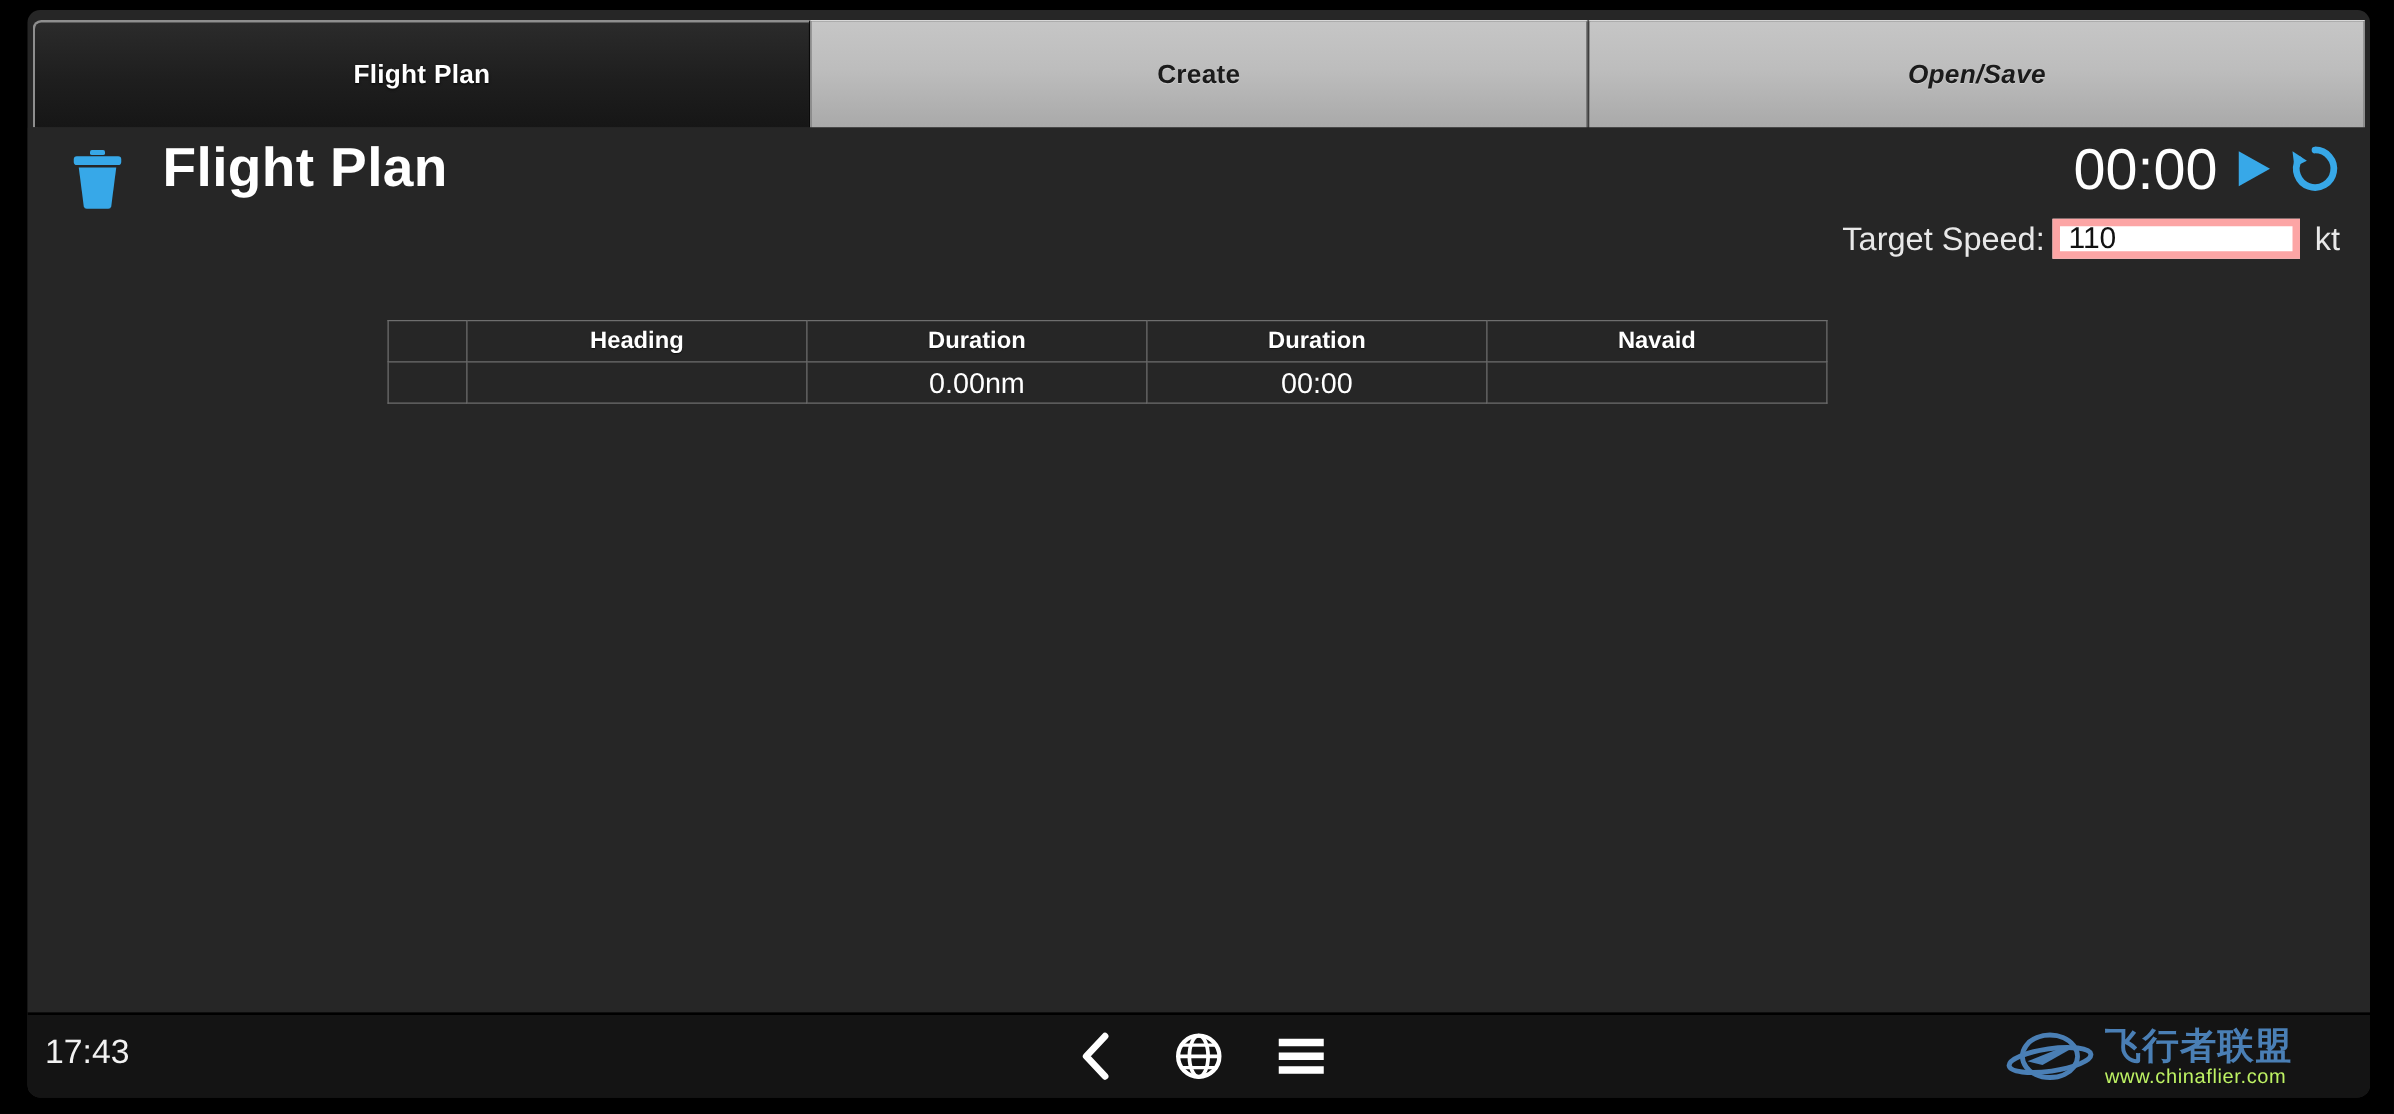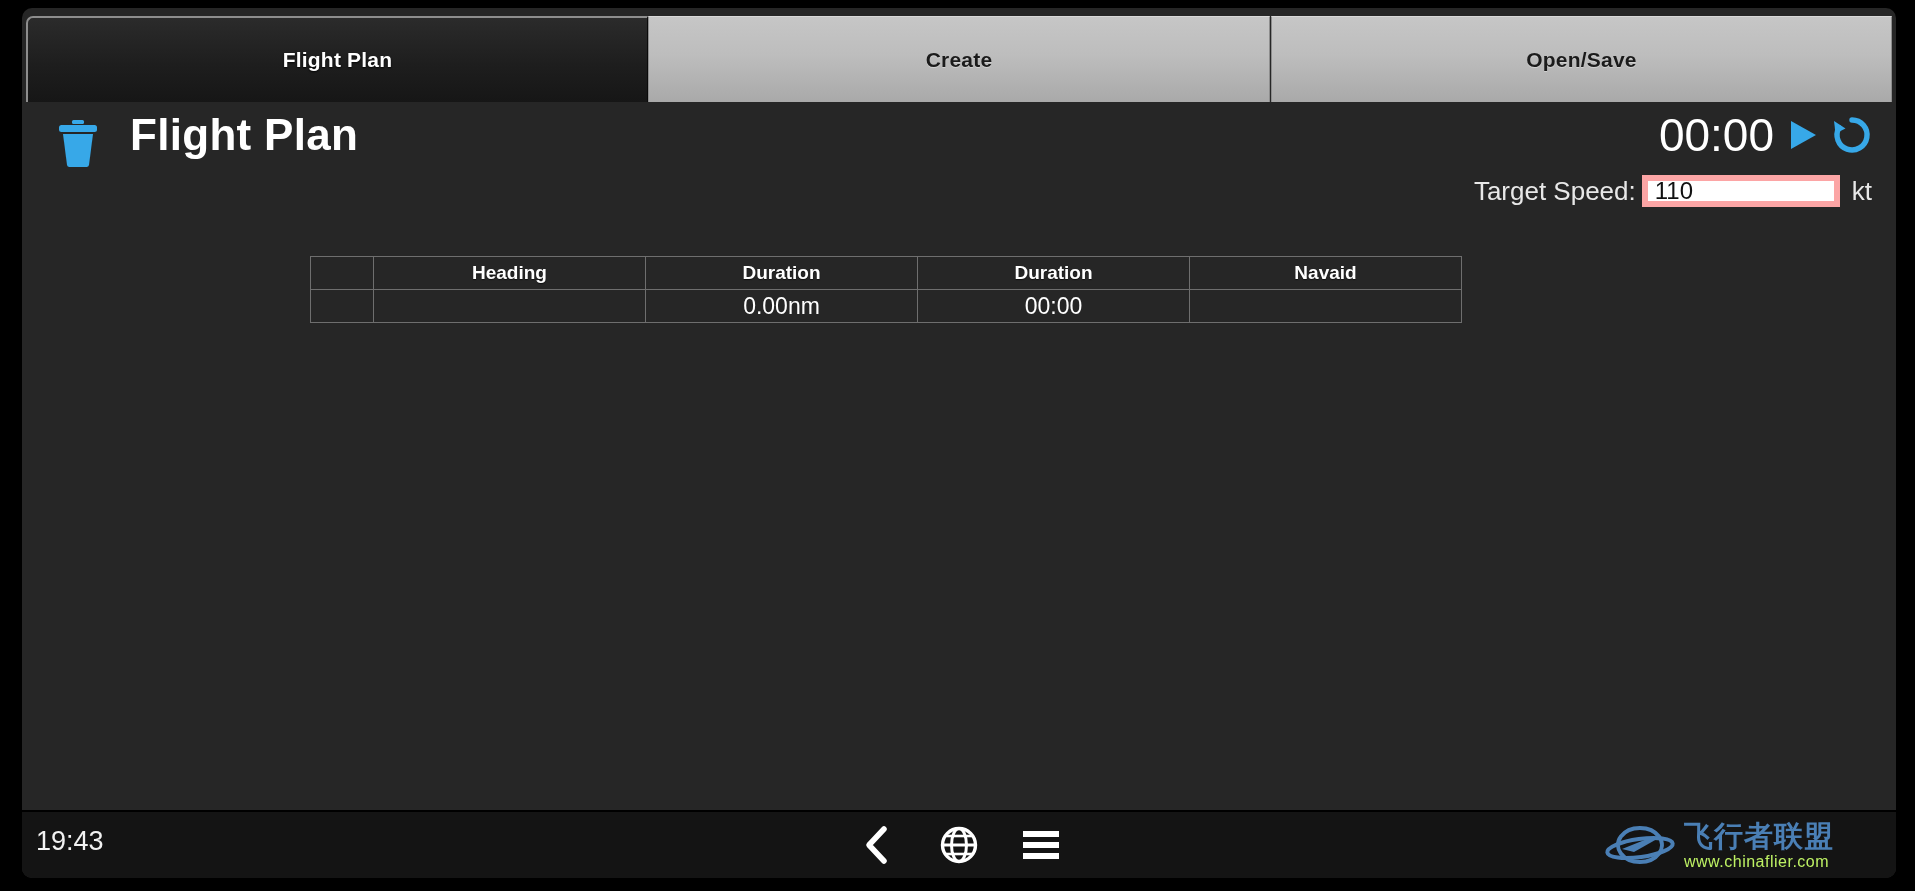--- a/index.html
+++ b/index.html
@@ -69,21 +69,21 @@
     background: linear-gradient(to bottom, #2b2b2b 0%, #1e1e1e 55%, #161616 100%);
     color: #ffffff;
     border-left: 2px solid #8e8e8e;
     border-top: 2px solid #8e8e8e;
     border-right: 1px solid #0a0a0a;
     border-top-left-radius: 7px;
     text-shadow: 0 1px 2px rgba(0,0,0,.9);
   }
   #tab-flight-plan { left: 4px;    width: 622px; }
   #tab-create      { left: 626px;  width: 622px; }
-  #tab-open-save   { left: 1249px; width: 621px; }
+  #tab-open-save   { left: 1249px; width: 621px; font-style: italic; }
 
   
   #content-panel {
     position: absolute;
     left: 0;
     top: 94px;
     width: 1874px;
     height: 708px;
     background: #262626;
   }
@@ -338,21 +338,21 @@
             <td class="col-heading"></td>
             <td class="col-distance">0.00nm</td>
             <td class="col-duration">00:00</td>
             <td class="col-navaid"></td>
           </tr>
         </tbody>
       </table>
     </div>
 
     <div id="bottom-bar">
-      <div id="status-clock">19:43</div>
+      <div id="status-clock">17:43</div>
 
       <div id="nav-icons">
         <div class="nav-icon">
           <svg width="34" height="40" viewBox="0 0 34 40">
             <path d="M24 4 L9 20 L24 36" fill="none" stroke="#ffffff" stroke-width="5.5" stroke-linecap="round" stroke-linejoin="round"></path>
           </svg>
         </div>
         <div class="nav-icon">
           <svg width="40" height="40" viewBox="0 0 40 40">
             <circle cx="20" cy="20" r="16.5" fill="none" stroke="#ffffff" stroke-width="3.4"></circle>

